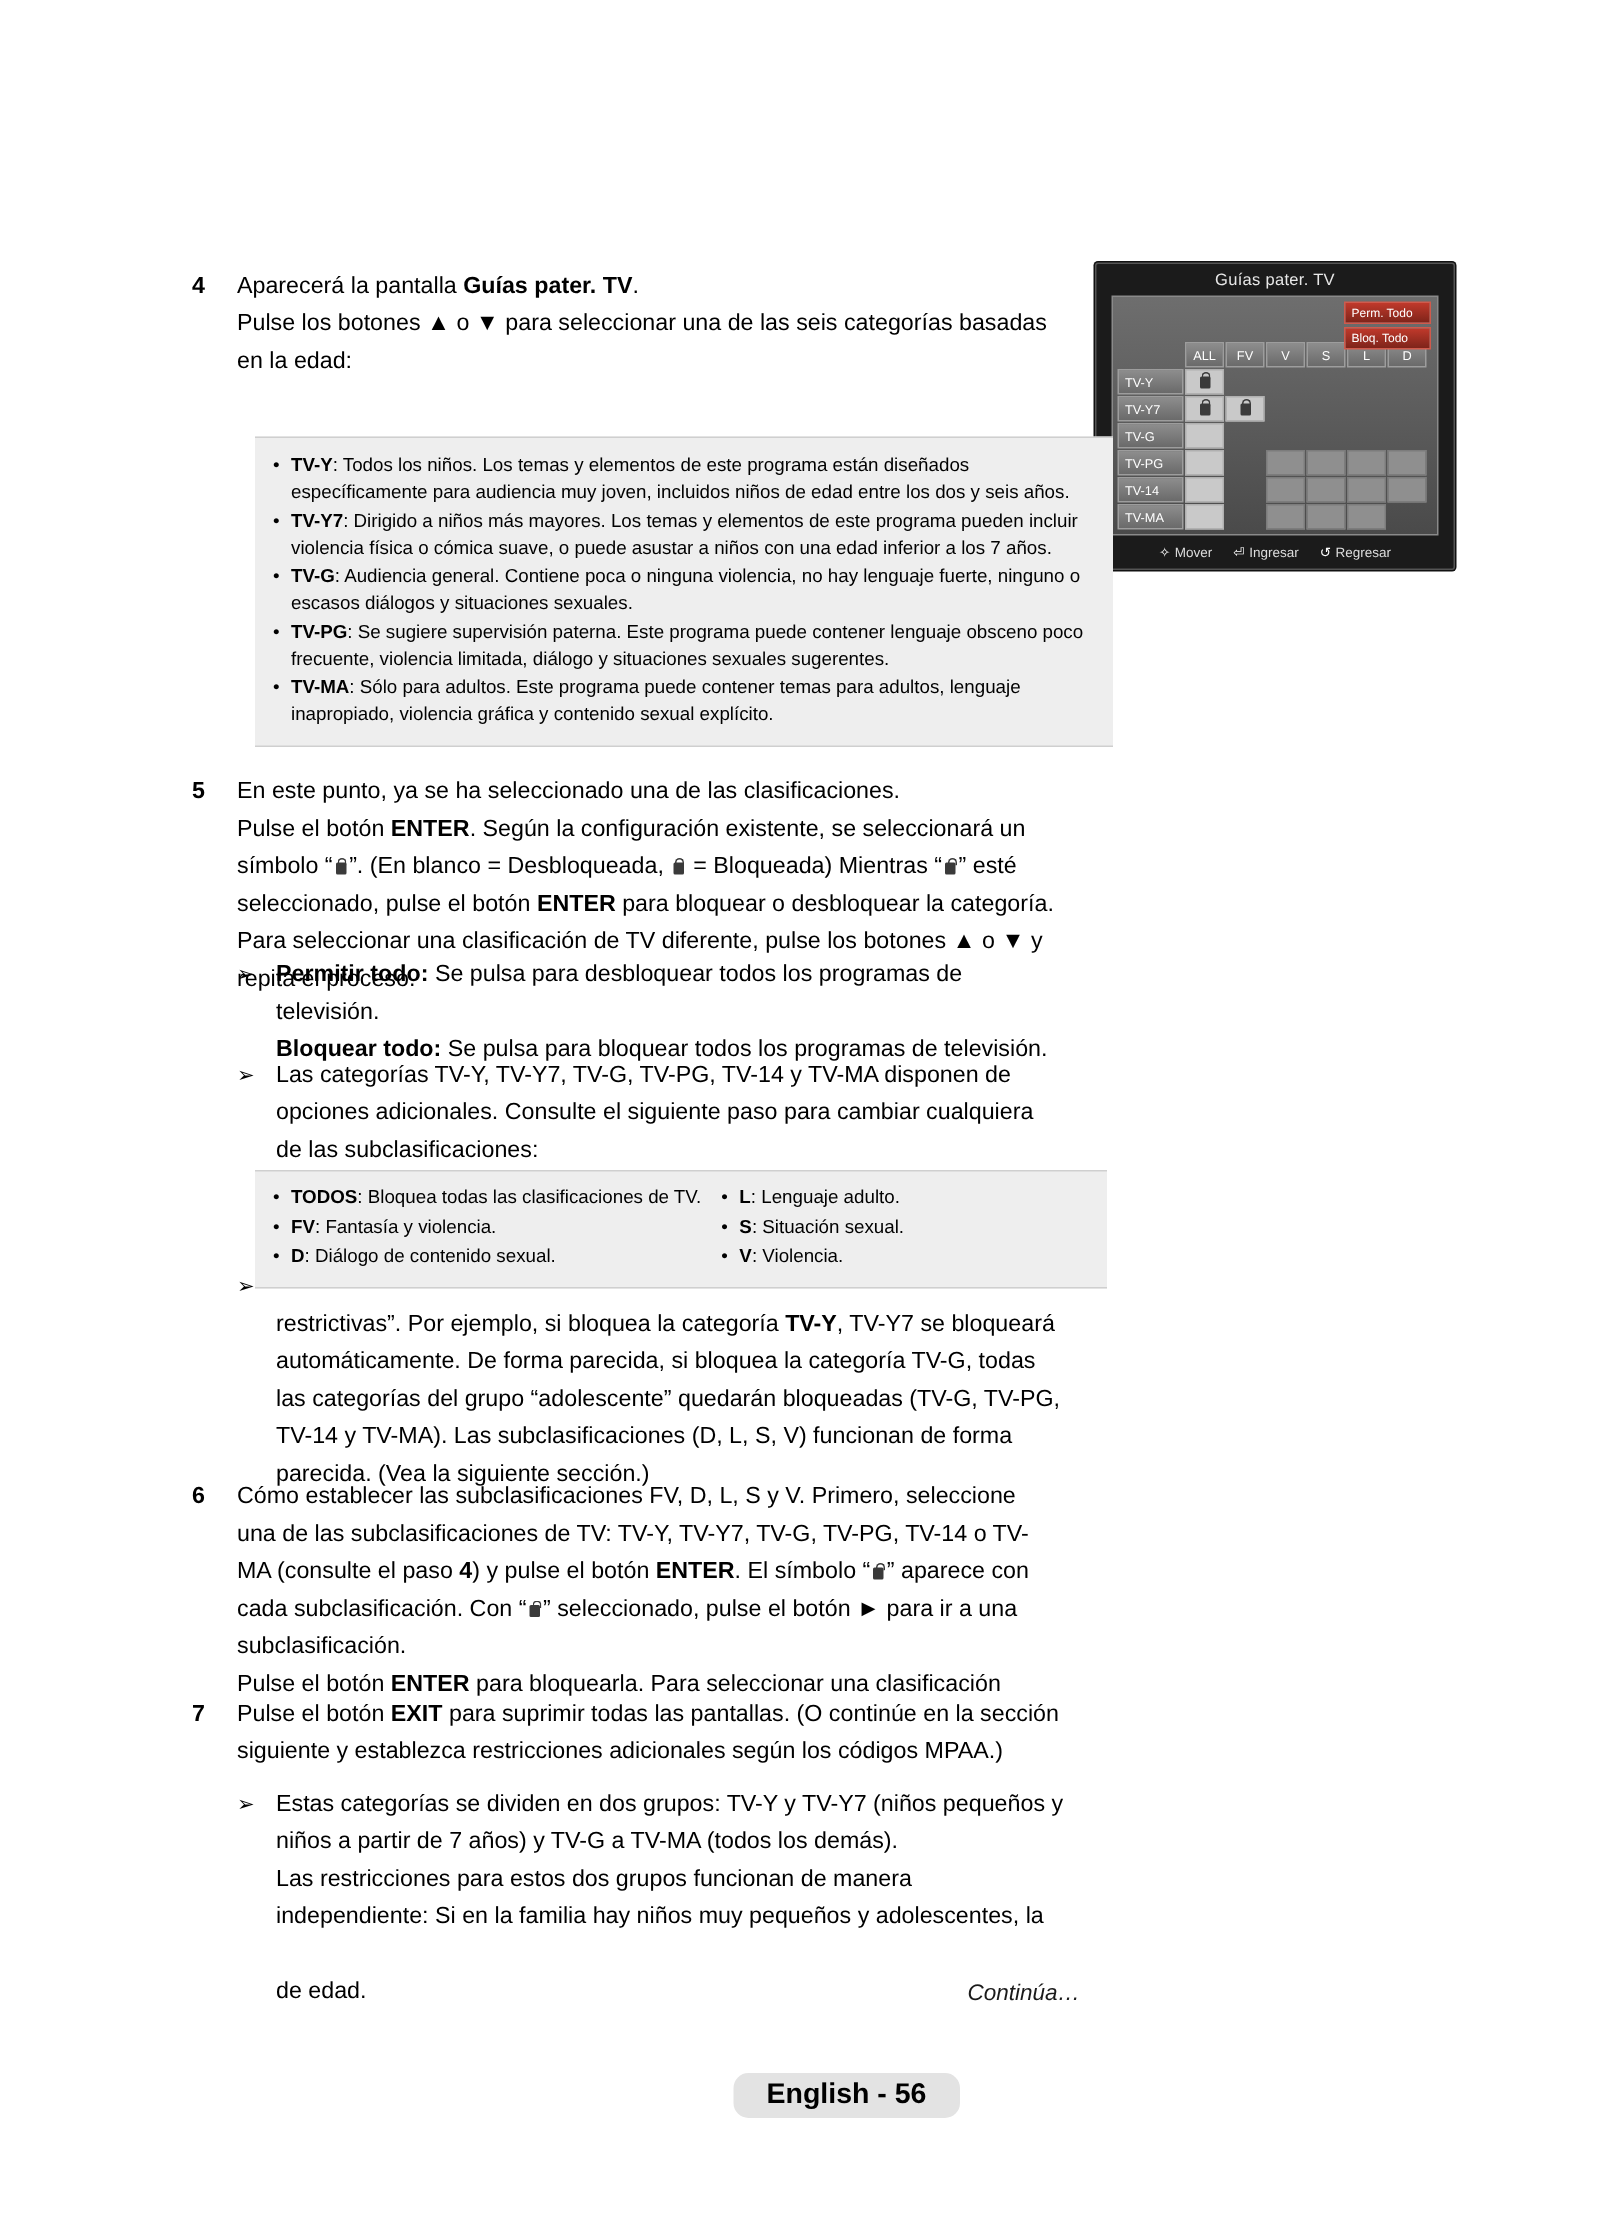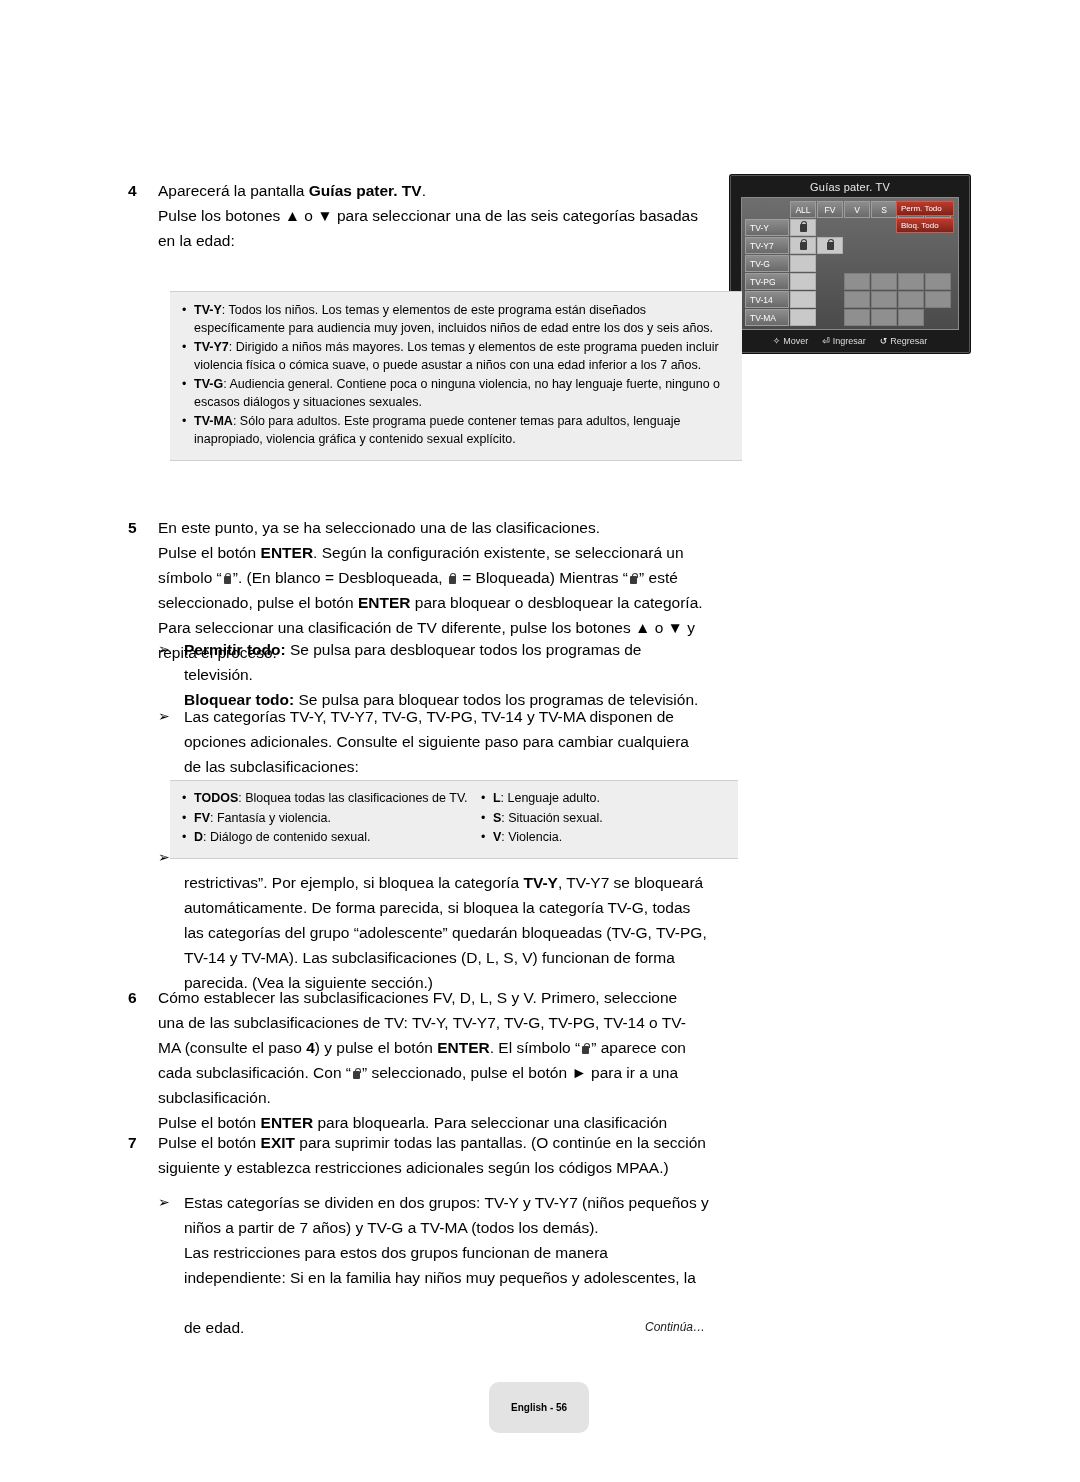--- a/index.html
+++ b/index.html
@@ -112,20 +112,21 @@
     background: linear-gradient(#6e6e6e, #4a4a4a);
     border: 1px solid #8a8a8a;
     padding: 3px;
     position: relative;
   }
   .osd-grid {
     display: grid;
     grid-template-columns: 44px repeat(6, 26px);
     grid-auto-rows: 17px;
     gap: 1px;
+    margin-top: 27px;
   }
   .hcell {
     background: linear-gradient(#8d8d8d, #6a6a6a);
     border: 1px solid #9d9d9d;
     color: #ffffff;
     font-size: 8.5px;
     display: flex;
     align-items: center;
     justify-content: center;
   }
@@ -186,30 +187,30 @@
     color: #dcdcdc;
     font-size: 9px;
     padding: 6px 0 6px 0;
   }
   .osd-footer span.g { color: #ffffff; margin-right: 3px; }
 
   
   .continua {
     position: absolute;
     font-style: italic;
-    font-size: 12px;
+    font-size: 15px;
     color: #1a1a1a;
   }
   .pagebadge {
     position: absolute;
     background: #e3e3e3;
     border-radius: 10px;
-    font-size: 10px;
+    font-size: 19px;
     font-weight: bold;
-    padding: 20px 22px;
+    padding: 4px 22px;
     text-align: center;
   }
 </style>
 </head>
 <body>
 
 <div class="page">
 
   <div class="step" style="left:128px; top:178px; width:590px;">
     <div class="step-num">4</div>
@@ -298,20 +299,21 @@
       <div><span class="g">⏎</span><span>Ingresar</span></div>
       <div><span class="g">↺</span><span>Regresar</span></div>
     </div>
   </div>
 
   <div class="greybox" style="left:170px; top:260px; width:548px; padding:10px 14px 10px 10px;margin-top:31px;">
     <ul>
       <li><b>TV-Y</b><span>: Todos los niños. Los temas y elementos de este programa están diseñados específicamente para audiencia muy joven, incluidos niños de edad entre los dos y seis años.</span></li>
       <li><b>TV-Y7</b><span>: Dirigido a niños más mayores. Los temas y elementos de este programa pueden incluir violencia física o cómica suave, o puede asustar a niños con una edad inferior a los 7 años.</span></li>
       <li><b>TV-G</b><span>: Audiencia general. Contiene poca o ninguna violencia, no hay lenguaje fuerte, ninguno o escasos diálogos y situaciones sexuales.</span></li>
+      <li><b>TV-PG</b><span>: Se sugiere supervisión paterna. Este programa puede contener lenguaje obsceno poco frecuente, violencia limitada, diálogo y situaciones sexuales sugerentes.</span></li>
       <li><b>TV-MA</b><span>: Sólo para adultos. Este programa puede contener temas para adultos, lenguaje inapropiado, violencia gráfica y contenido sexual explícito.</span></li>
     </ul>
   </div>
 
   <div class="step" style="left:128px; top:515px; width:600px;">
     <div class="step-num">5</div>
     <div class="step-body">
       <span>En este punto, ya se ha seleccionado una de las clasificaciones.</span><br>
       <span>Pulse el botón </span><b>ENTER</b><span>. Según la configuración existente, se seleccionará un</span><br>
       <span>símbolo “</span><span class="lock" style="display:inline-block;vertical-align:-1px;margin:0 2px;"></span><span>”. (En blanco = Desbloqueada, </span><span class="lock" style="display:inline-block;vertical-align:-1px;margin:0 2px;"></span><span> = Bloqueada) Mientras “</span><span class="lock" style="display:inline-block;vertical-align:-1px;margin:0 2px;"></span><span>” esté</span><br>

